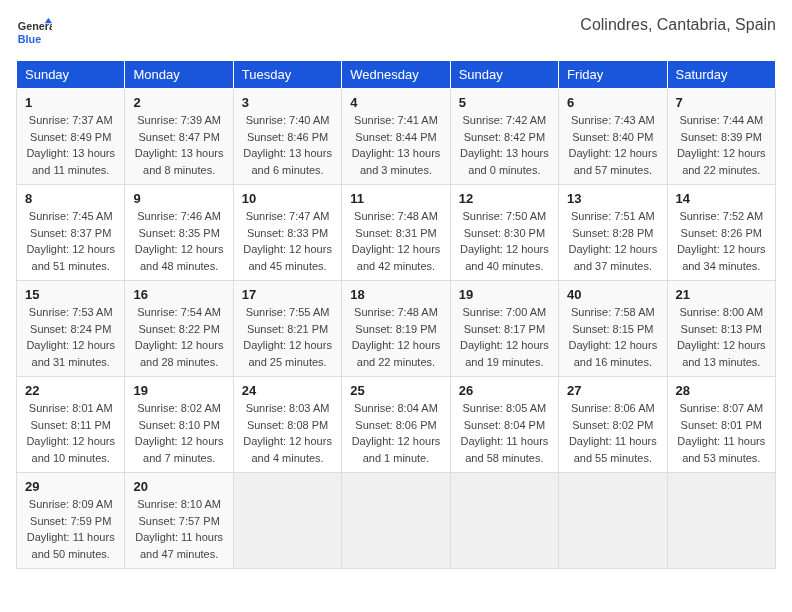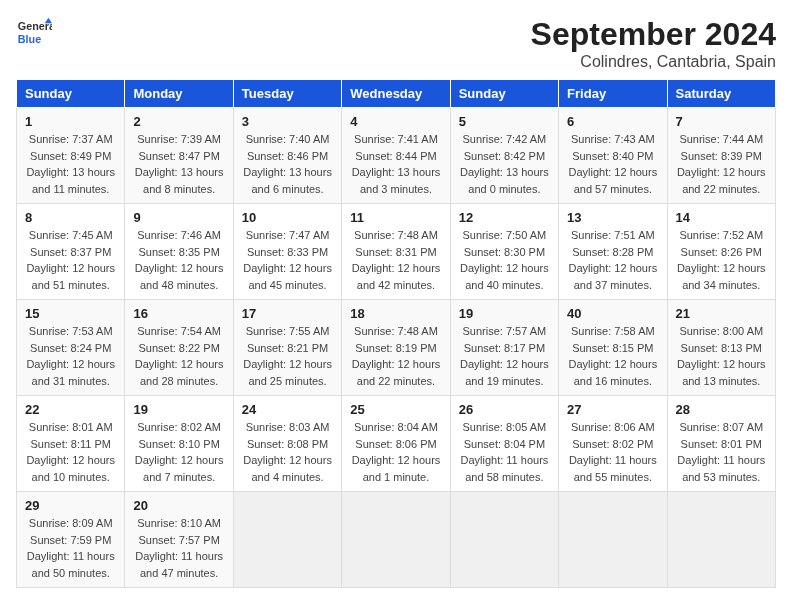--- a/index.html
+++ b/index.html
@@ -42,21 +42,21 @@
       border-collapse: collapse;
       margin-top: 8px;
       font-size: 11px;
     }
     .calendar-table thead tr th {
       background: #1a56db;
       color: #fff;
       text-align: left;
       padding: 6px 8px;
       font-size: 13px;
-      font-weight: bold;
+      font-weight: normal;
       border: 1px solid #fff;
     }
     .calendar-table tbody tr td {
       vertical-align: top;
       padding: 6px 8px;
       border: 1px solid #ddd;
       min-width: 100px;
       background: #fff;
     }
     .calendar-table tbody tr:nth-child(odd) td {
@@ -87,21 +87,20 @@
 
 <div class="header-top">
   <div class="logo">
     <svg class="logo-icon" viewBox="0 0 40 40">
       <text x="2" y="16" font-size="12" font-weight="bold" fill="#333" font-family="Arial">General</text>
       <text x="2" y="30" font-size="12" font-weight="bold" fill="#2563eb" font-family="Arial">Blue</text>
       <polygon points="32,8 40,8 36,2" fill="#2563eb"></polygon>
     </svg>
   </div>
   <div class="title-block">
-    <div class="calendar-title">September 2024</div>
     <div class="calendar-subtitle">Colindres, Cantabria, Spain</div>
   </div>
 </div>
 
 <table class="calendar-table">
   <thead>
     <tr id="header-row">
         <th>Sunday</th>
         <th>Monday</th>
         <th>Tuesday</th>
@@ -257,21 +256,21 @@
         <span class="day-number">18</span>
         <div class="day-info">
           <span>Sunrise: 7:48 AM</span><br>
           <span>Sunset: 8:19 PM</span><br>
           <span>Daylight: 12 hours and 22 minutes.</span>
         </div>
       </td>
         <td>
         <span class="day-number">19</span>
         <div class="day-info">
-          <span>Sunrise: 7:57 AM</span><br>
+          <span>Sunrise: 7:00 AM</span><br>
           <span>Sunset: 8:17 PM</span><br>
           <span>Daylight: 12 hours and 19 minutes.</span>
         </div>
       </td>
         <td>
         <span class="day-number">40</span>
         <div class="day-info">
           <span>Sunrise: 7:58 AM</span><br>
           <span>Sunset: 8:15 PM</span><br>
           <span>Daylight: 12 hours and 16 minutes.</span>

